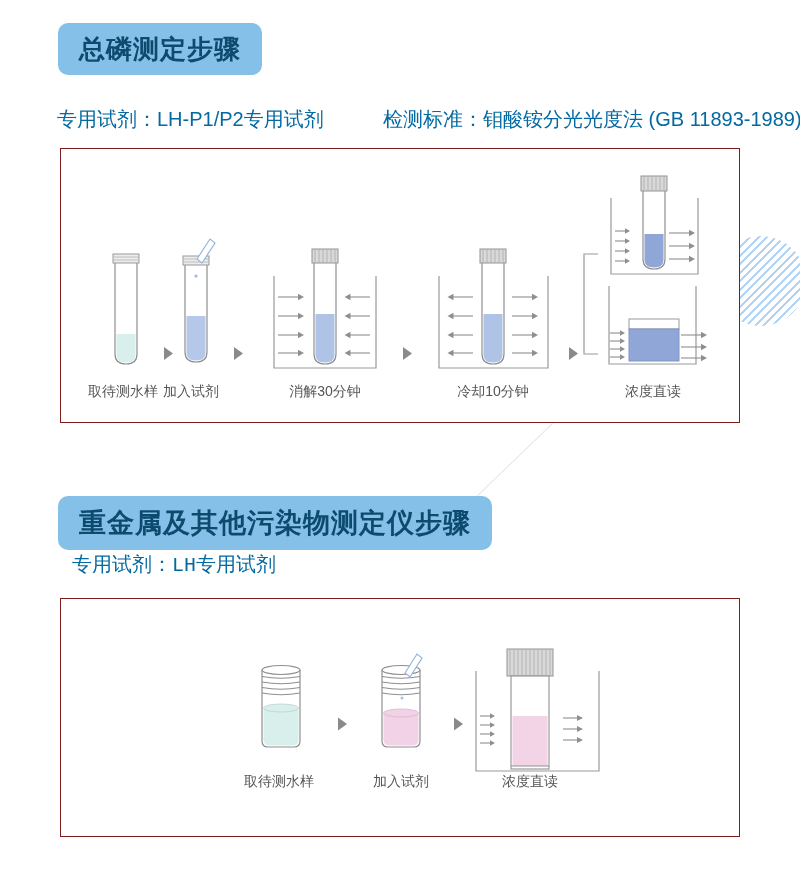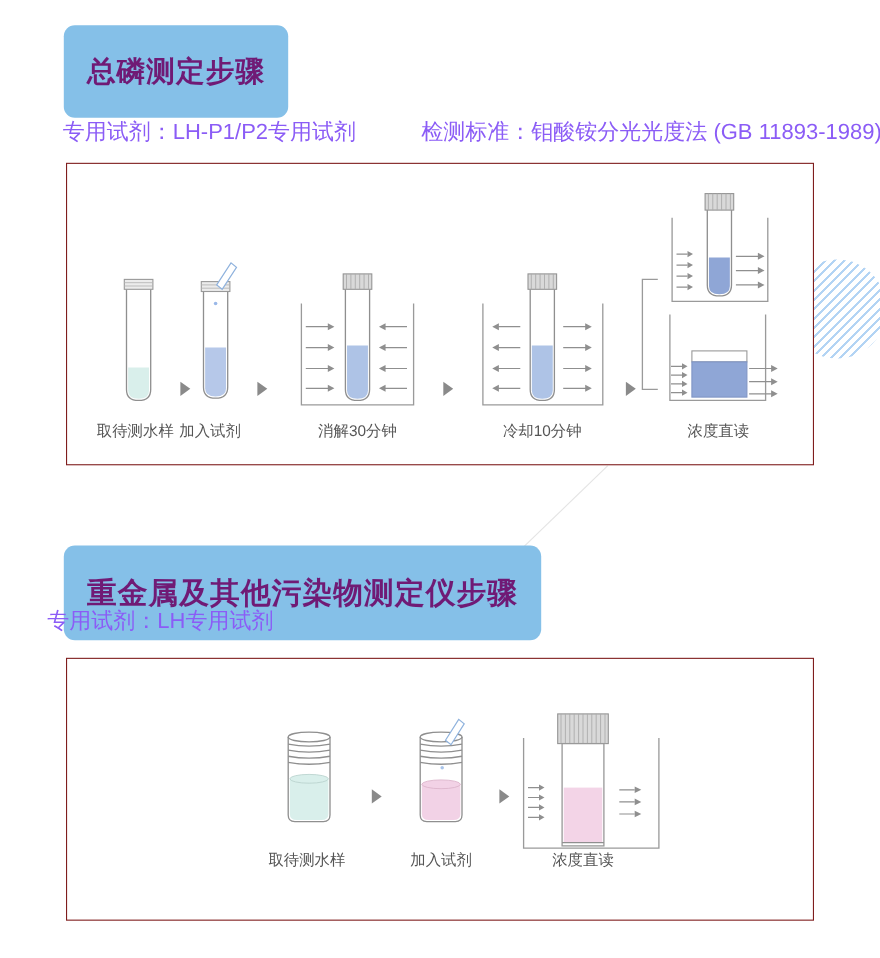--- a/index.html
+++ b/index.html
@@ -1,25 +1,25 @@
 <!DOCTYPE html>
 <html><head>
 <meta charset="utf-8">
 <style>
   html,body{margin:0;padding:0;background:#fff;}
   .canvas{position:relative;width:800px;height:871px;background:#ffffff;overflow:hidden;
           font-family:"Liberation Sans","DejaVu Sans",sans-serif;}
-  .badge{position:absolute;left:58px;background:#85c0e8;color:#701a75;font-weight:bold;
-         border-radius:10px;display:flex;align-items:center;padding:16px 21px;letter-spacing:1px;z-index:3;}
+  .badge{position:absolute;left:58px;background:#85c0e8;color:#0c4a6e;font-weight:bold;
+         border-radius:10px;display:flex;align-items:center;padding:0 21px;letter-spacing:1px;z-index:3;}
   #badge1{top:23px;height:52px;font-size:26px;}
   #badge2{top:473px;height:54px;font-size:27px;margin-top:23px;}
-  .meta{position:absolute;font-size:20px;color:#8b5cf6;white-space:nowrap;z-index:3;}
+  .meta{position:absolute;font-size:20px;color:#0369a1;white-space:nowrap;z-index:3;}
   #reagent1{left:57px;top:106px;}
   #standard1{left:371px;top:106px;margin-left:12px;}
-  #reagent2{left:43px;top:551px;}
+  #reagent2{left:72px;top:551px;font-family:Liberation Mono, monospace;}
   .panel{position:absolute;left:60px;width:680px;background:#ffffff;border:1px solid #7f1d1d;
          box-sizing:border-box;z-index:2;}
   #panel1{top:148px;height:275px;}
   #panel2{top:598px;height:239px;}
   .deco-circle{position:absolute;left:716px;top:236px;width:90px;height:90px;border-radius:50%;
          background:repeating-linear-gradient(135deg,#b3d4f4 0 2px,rgba(255,255,255,0) 2px 6px);z-index:1;}
   .deco-line{position:absolute;left:458px;top:461px;width:110px;height:0;
          border-top:1px solid #e4e4e4;transform:rotate(-44deg);z-index:0;}
   svg .st{stroke:#8f8f8f;fill:none;stroke-width:1.2px;}
   svg .wall{stroke:#9a9a9a;fill:none;stroke-width:1.2px;}

